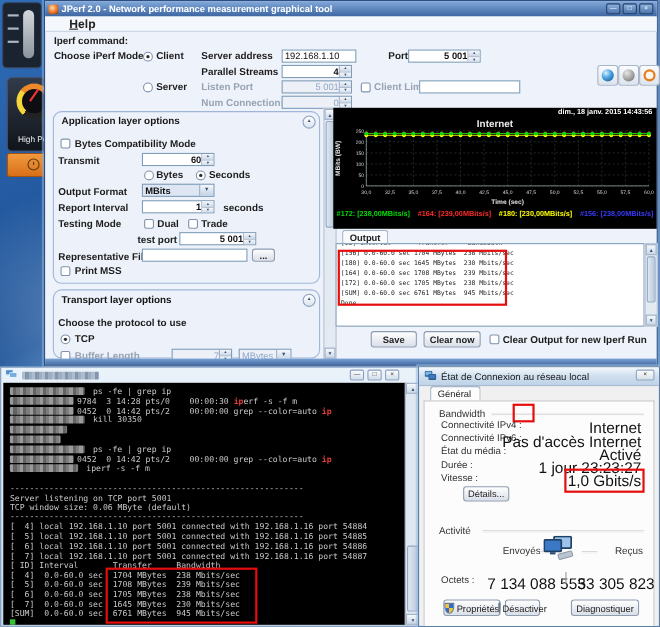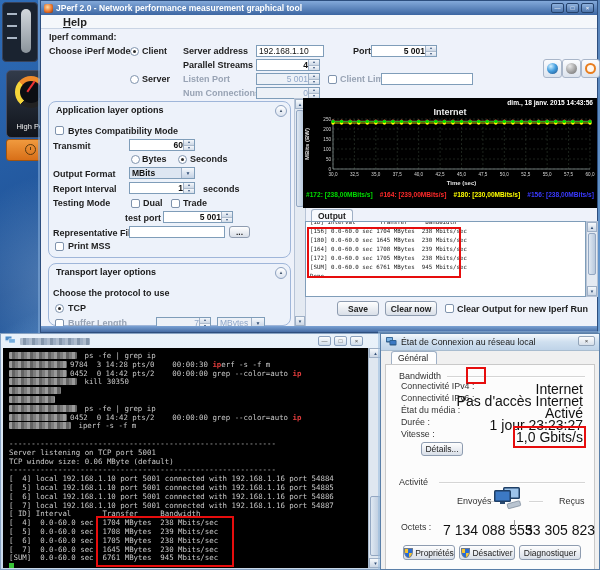--- a/index.html
+++ b/index.html
@@ -631,21 +631,21 @@
 
     <span class="dlabel" style="position:absolute;left:20px;top:188px">Octets :</span>
     <span class="dval" style="position:absolute;left:62px;top:188px;width:58px;text-align:right">7 134 088 553</span>
     <span style="position:absolute;left:133px;top:186px;width:1px;height:11px;background:#999"></span>
     <span class="dval" style="position:absolute;left:144px;top:188px;width:58px;text-align:left">53 305 823</span>
 
     <span class="btn" style="left:22px;top:211px;width:52px;height:15px;font-weight:normal">
       <span class="shield"></span>
         <span>Propriétés</span>
     </span>
-    <span class="btn" style="left:78px;top:211px;width:56px;height:15px;font-weight:normal">
+    <span class="btn" style="left:78px;top:211px;width:32px;height:15px;font-weight:normal">
       <span class="shield"></span>
         <span>Désactiver</span>
     </span>
     <span class="btn" style="left:138px;top:211px;width:62px;height:15px;font-weight:normal">
       <span>Diagnostiquer</span>
     </span>
   </div>
 </div>
 
 </body></html>

